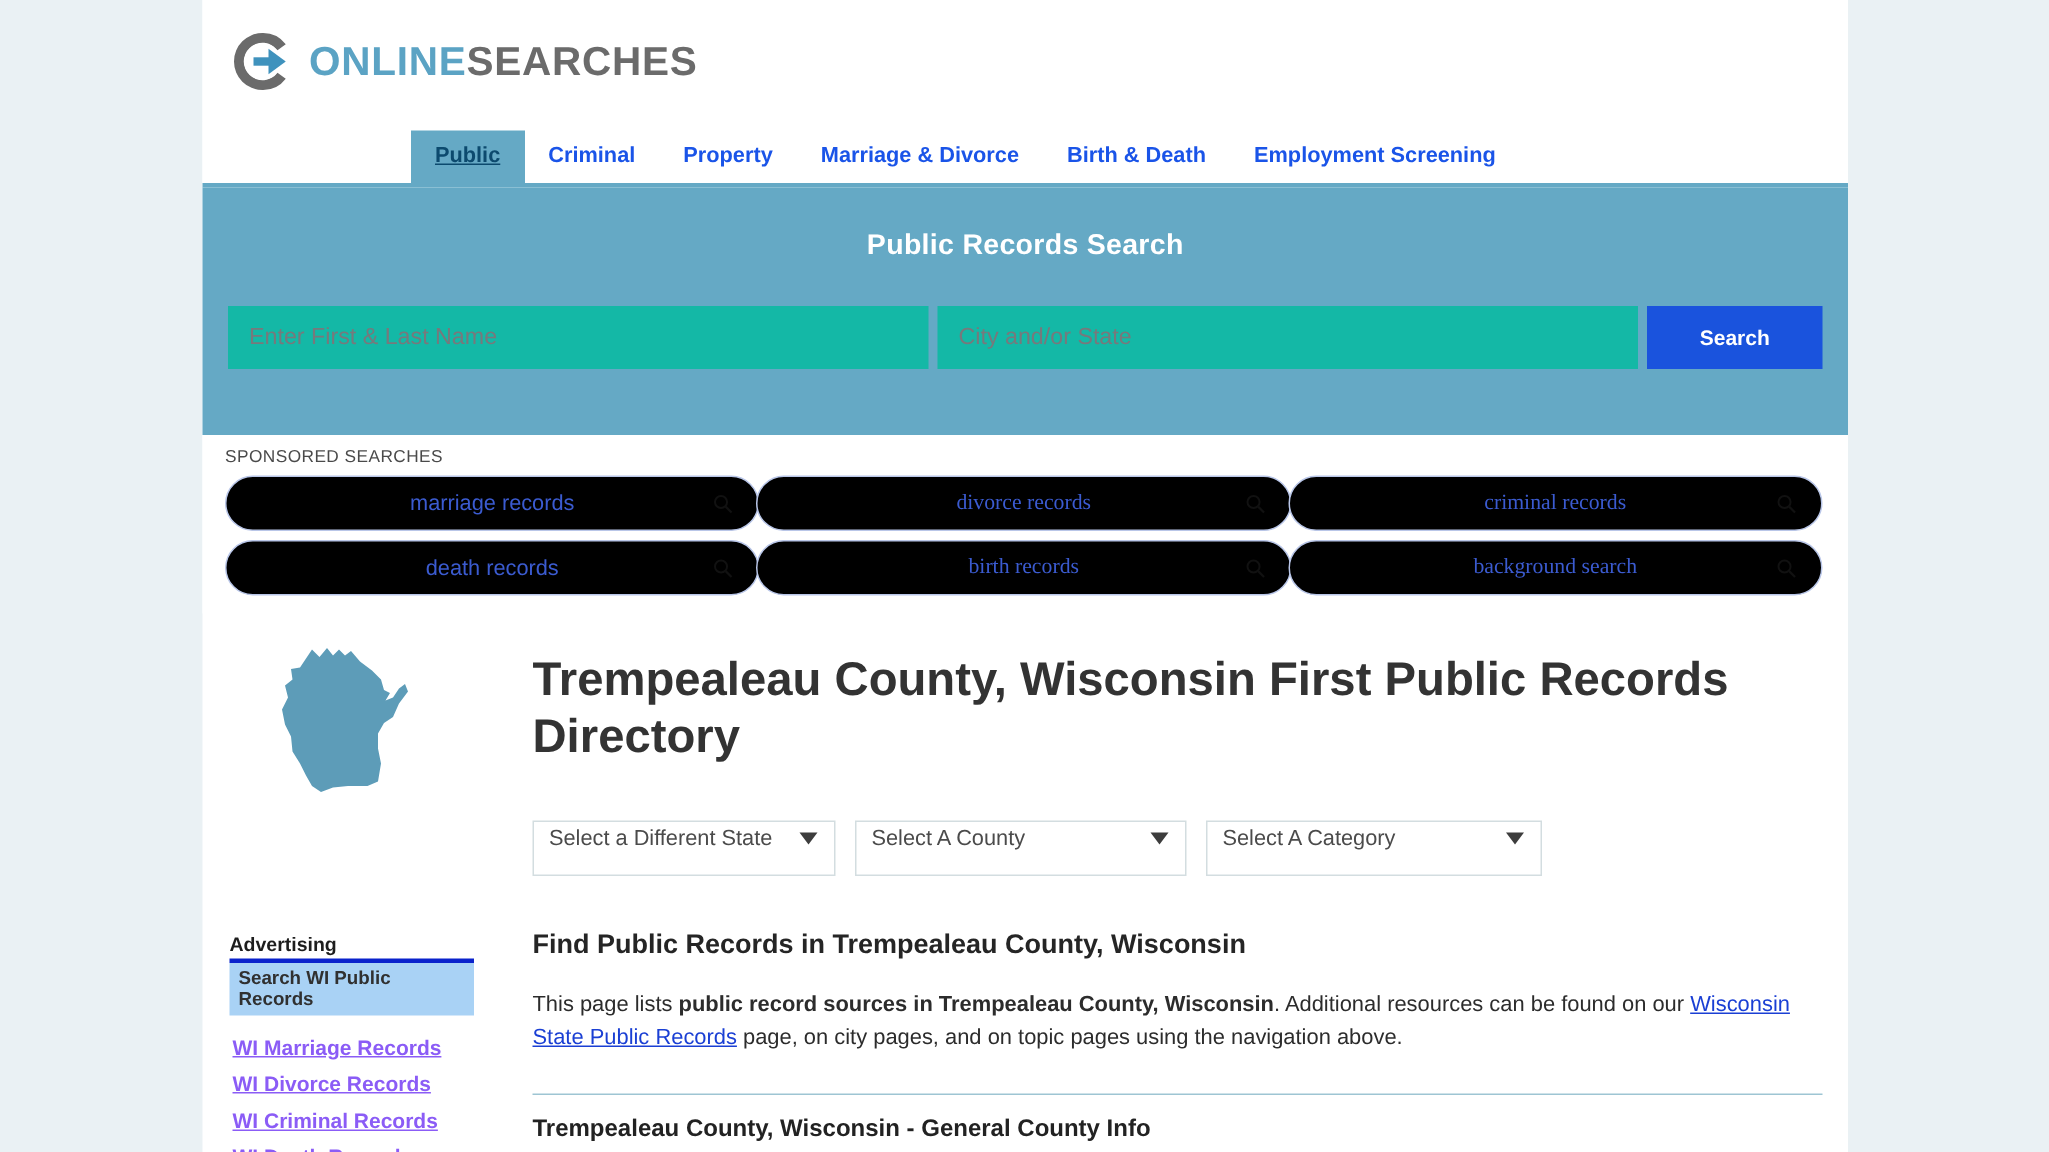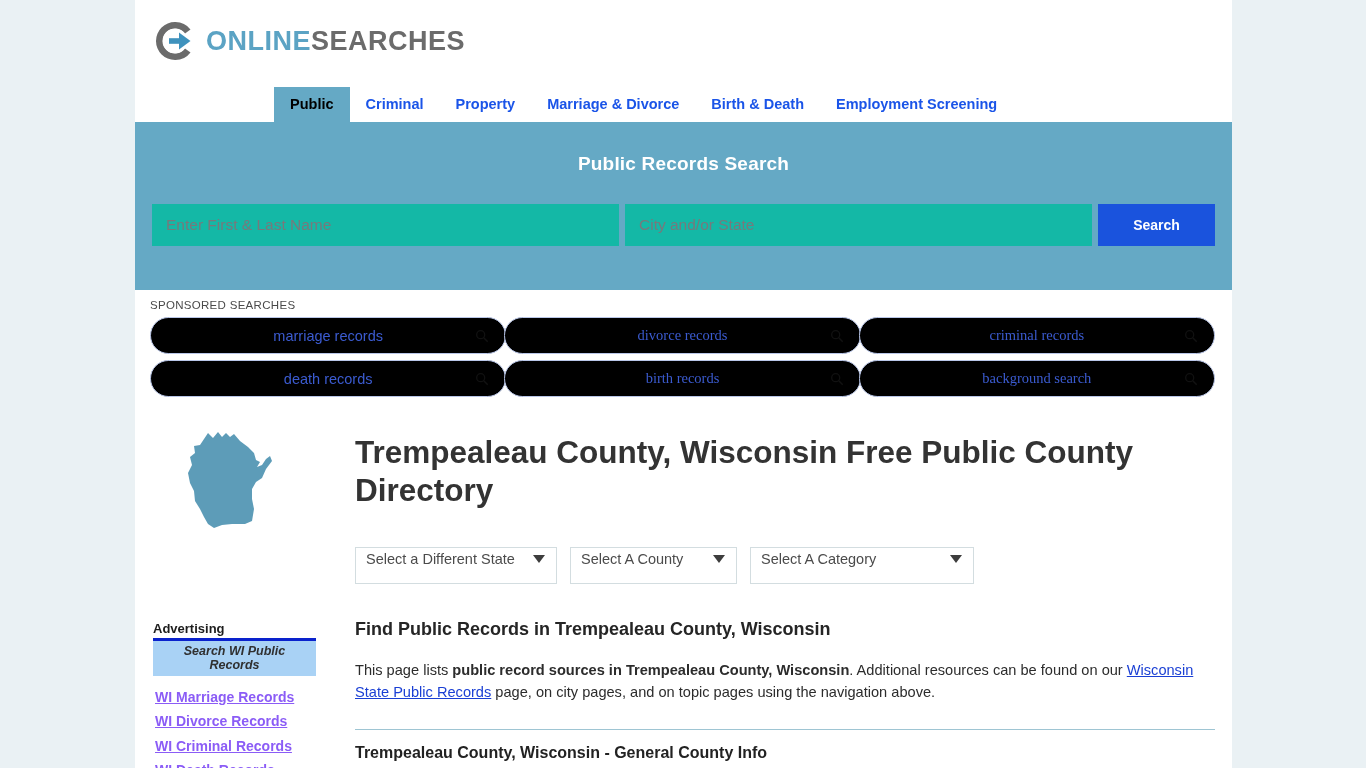--- a/index.html
+++ b/index.html
@@ -55,21 +55,22 @@
     font-size: 14.5px;
     font-weight: bold;
     color: #1a54e8;
     padding: 10px 16px 11px 16px;
     cursor: pointer;
     line-height: 1;
     white-space: nowrap;
   }
   .nav-item.active {
     background: #65a9c5;
-    color: #000000;
+    color: #0c4a6e;
+    text-decoration: underline;
   }
 
   
   .hero {
     background: #65a9c5;
     padding: 28px 17px 30px 17px;
     height: 165px;
   }
   .hero-title {
     text-align: center;
@@ -178,21 +179,21 @@
     background: #ffffff;
     display: flex;
     align-items: center;
     justify-content: space-between;
     padding: 0 11px 12px 10px;
     cursor: pointer;
     font-size: 14.5px;
     color: #4b4b4b;
   }
   .select.state { width: 202px; }
-  .select.county { width: 167px; gap: 12px; }
+  .select.county { width: 221px; gap: 12px; }
   .select.category { width: 224px; }
   .caret {
     width: 0; height: 0;
     border-left: 6px solid transparent;
     border-right: 6px solid transparent;
     border-top: 8px solid #3d3d3d;
     margin-left: 10px;
   }
 
   .section-head {
@@ -236,22 +237,20 @@
     margin-left: 3px;
   }
   .ad-box {
     background: #a9d2f5;
     width: 163px;
     margin-left: 3px;
     padding: 3px 6px 4px 6px;
     font-size: 12.5px;
     font-weight: bold;
     color: #303030;
-    text-align: center;
-    font-style: italic;
   }
   .ad-links { margin: 12px 0 0 5px; }
   .ad-links a {
     display: block;
     font-size: 14px;
     font-weight: bold;
     color: #8b5cf6;
     text-decoration: underline;
     margin-bottom: 5.5px;
     line-height: 1.35;
@@ -363,21 +362,21 @@
           <a href="#">WI Marriage Records</a>
           <a href="#">WI Divorce Records</a>
           <a href="#">WI Criminal Records</a>
           <a href="#">WI Death Records</a>
 
         </div>
       </div>
     </div>
 
     <div class="col-right">
-      <h1 class="page-title">Trempealeau County, Wisconsin Free Public County Directory</h1>
+      <h1 class="page-title">Trempealeau County, Wisconsin First Public Records Directory</h1>
 
       <div class="selects">
         <div class="select state">
           <span>Select a Different State</span>
           <span class="caret"></span>
         </div>
         <div class="select county">
           <span>Select A County</span>
           <span class="caret"></span>
         </div>

